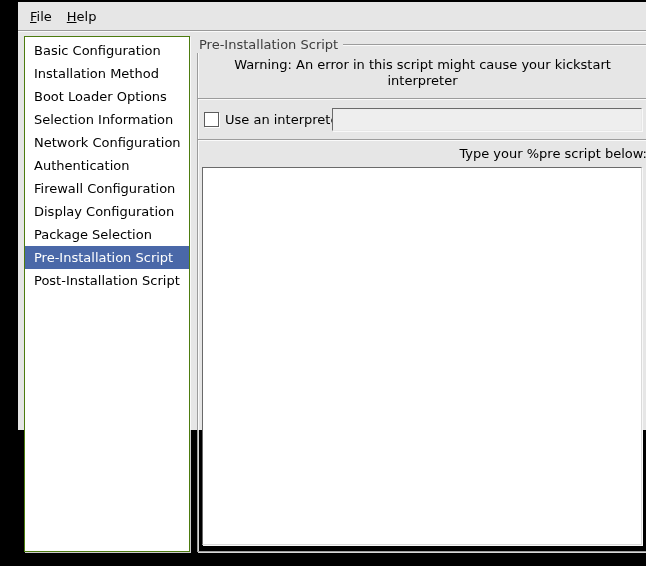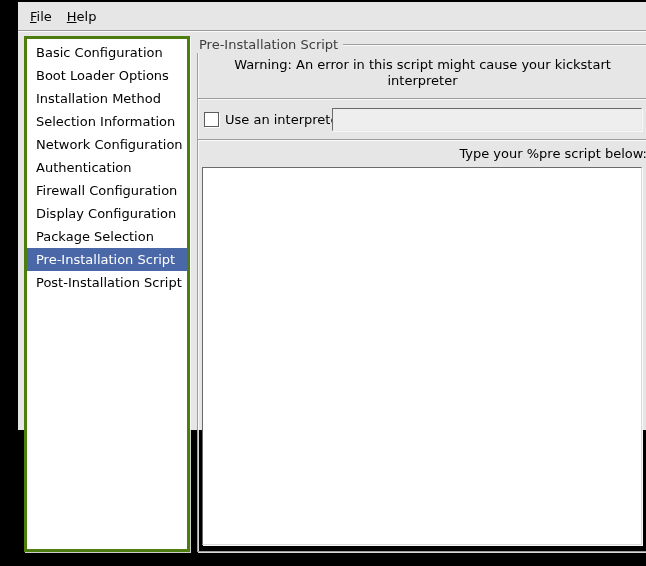--- a/index.html
+++ b/index.html
@@ -23,21 +23,21 @@
   }
   .menu-item::first-letter { text-decoration:underline; }
   .menubar-sep {
     position:absolute; left:0; top:28px; width:100%; height:0;
     border-top:1px solid #9a9a9a; border-bottom:1px solid #fafafa;
   }
 
   
   .sidebar {
     position:absolute; left:6px; top:34px; width:166px; height:516px;
-    background:#fff; border:3px solid #4d7c0f; padding-top:2px;
+    background:#fff; border:1px solid #4d7c0f; padding-top:2px;
     box-shadow:1px 1px 0 rgba(255,255,255,.8);
     overflow:hidden;
   }
   .side-row { height:23px; line-height:23px; padding-left:9px; white-space:nowrap; cursor:default; }
   .side-row.selected { background:#4a68a8; color:#fff; }
 
   
   .frame {
     position:absolute; left:179px; top:42px; width:451px; height:508px;
     border:1px solid #9c9c9c;
@@ -89,22 +89,22 @@
   <div class="window">
 
     <div class="menubar">
       <div class="menu-item">File</div>
       <div class="menu-item">Help</div>
     </div>
     <div class="menubar-sep"></div>
 
     <div class="sidebar">
       <div class="side-row">Basic Configuration</div>
+      <div class="side-row">Installation Method</div>
       <div class="side-row">Boot Loader Options</div>
-      <div class="side-row">Installation Method</div>
       <div class="side-row">Selection Information</div>
       <div class="side-row">Network Configuration</div>
       <div class="side-row">Authentication</div>
       <div class="side-row">Firewall Configuration</div>
       <div class="side-row">Display Configuration</div>
       <div class="side-row">Package Selection</div>
       <div class="side-row selected">Pre-Installation Script</div>
       <div class="side-row">Post-Installation Script</div>
     </div>
 

